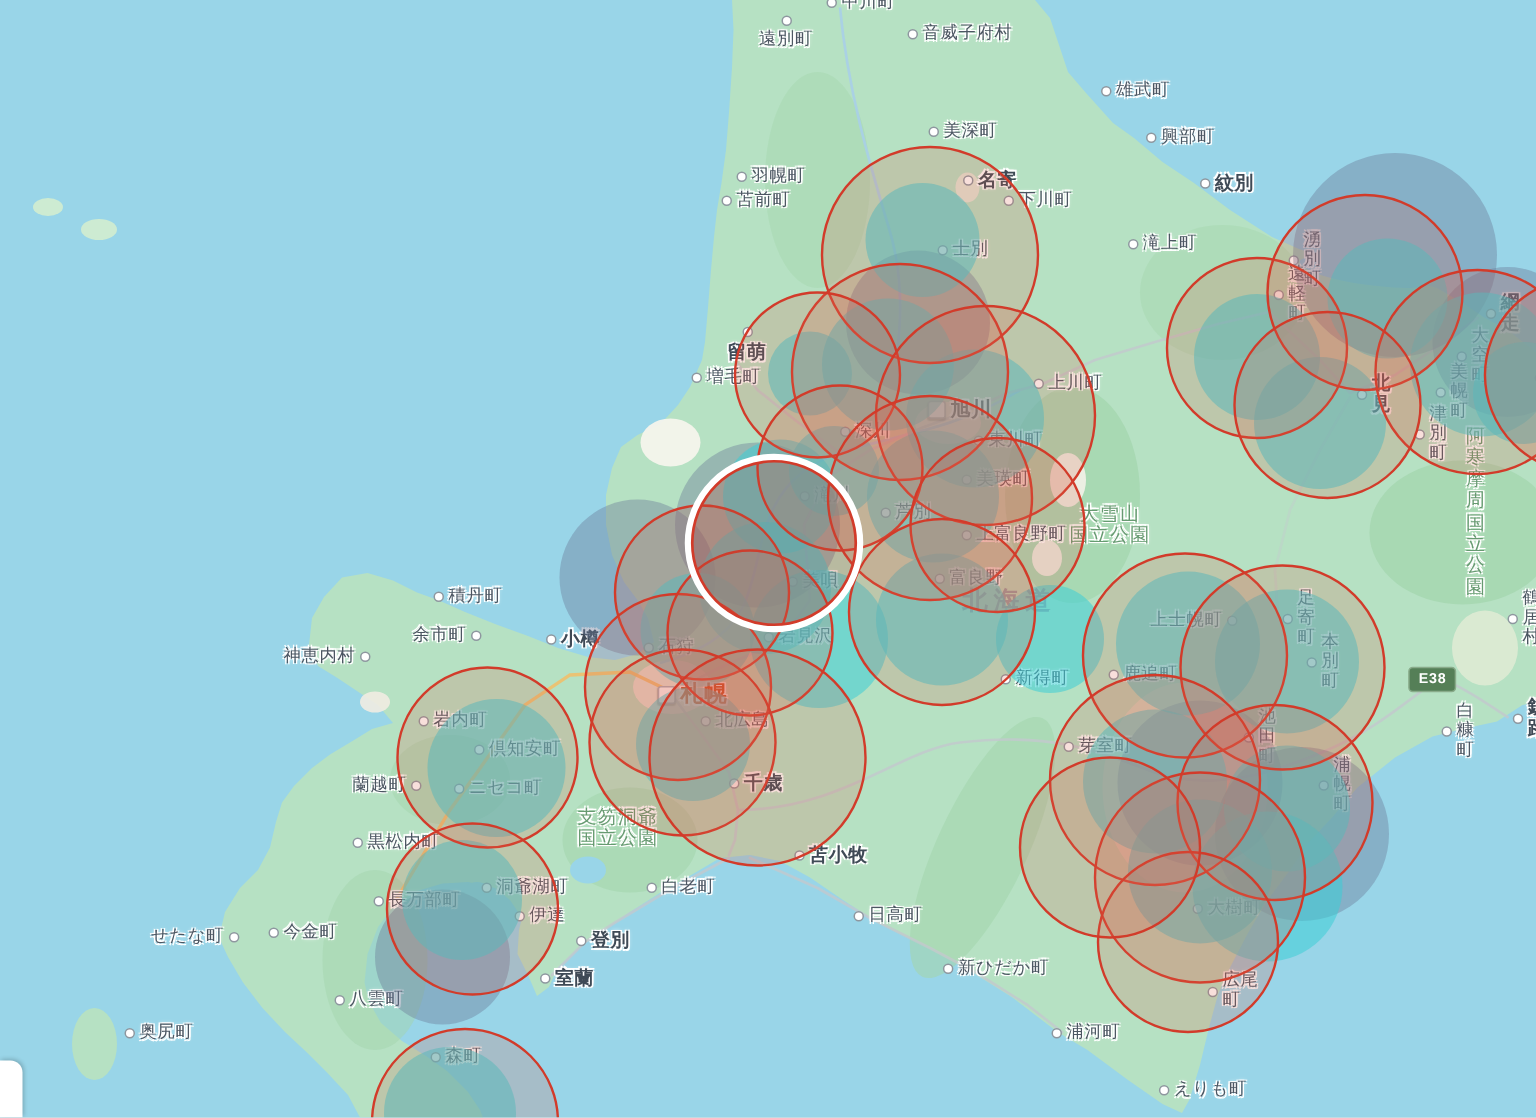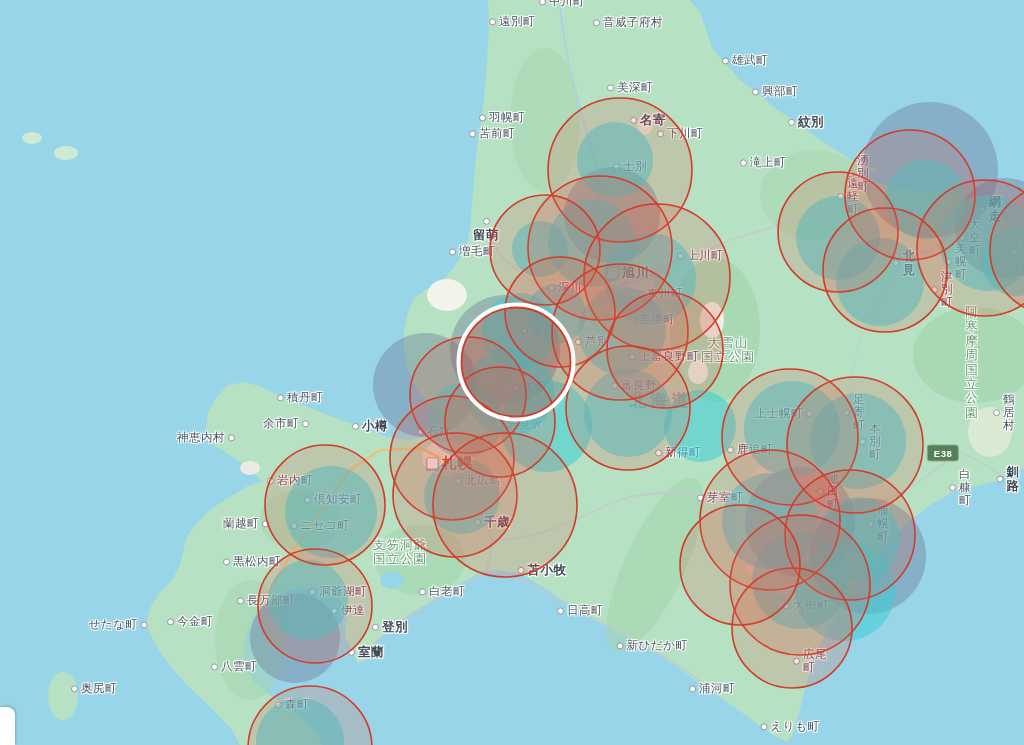--- a/index.html
+++ b/index.html
@@ -1,20 +1,20 @@
 <!DOCTYPE html>
 <html><head>
 <meta charset="utf-8">
 <style>
   html,body{margin:0;padding:0;background:#e0e0e0;}
   #stage{position:relative;width:1024px;height:745px;overflow:hidden;
          font-family:"Liberation Sans","DejaVu Sans",sans-serif;}
   #basemap,#overlay{position:absolute;left:0;top:0;}
   #overlay{pointer-events:none;z-index:3;}
-  #labels{position:absolute;left:0;top:0;width:856px;height:745px;z-index:2;text-decoration:underline;}
+  #labels{position:absolute;left:12px;top:0;width:856px;height:745px;z-index:2;text-decoration:underline;}
   .lbl{position:absolute;display:inline-flex;align-items:center;gap:3px;
        transform:translate(-50%,-50%);white-space:pre-line;line-height:1.15;
        color:#4c5662;font-size:11.5px;letter-spacing:.5px;
        text-shadow:-1px -1px 0 #fff,1px -1px 0 #fff,-1px 1px 0 #fff,1px 1px 0 #fff,0 0 3px #fff;}
   .lbl.city{font-size:12.5px;font-weight:bold;color:#3f4a56;}
   .lbl.capital{font-size:15px;font-weight:bold;color:#c2410c;letter-spacing:1px;}
   .lbl.capital2{font-size:13.5px;font-weight:bold;color:#333b45;}
   .lbl.region{font-size:17px;color:#8d969e;letter-spacing:4px;text-shadow:none;font-weight:bold;opacity:.85;}
   .lbl.park{font-size:12.5px;color:#679a71;text-align:center;letter-spacing:1px;}
   .dot{width:5px;height:5px;border-radius:50%;background:#fff;border:1.5px solid #8e979f;flex:0 0 auto;}
@@ -101,21 +101,21 @@
       <path d="M 492,540 C 560,540 600,500 640,495 C 700,488 730,500 770,515 C 810,528 850,515 885,500 C 920,485 940,465 960,452 C 980,460 995,472 1005,478"></path>
       <path d="M 500,572 L 545,592 580,612 620,632 650,648 685,670 708,688"></path>
       <path d="M 560,302 L 530,280 505,260 486,235"></path>
       <path d="M 900,265 L 880,300 860,340 850,380 852,412" opacity=".5"></path>
     </g>
     <path fill="none" stroke="#f3bd66" stroke-width="2.2" opacity=".85" d="M 264,600 L 282,570 300,540 318,515 330,498 350,470 380,450 420,448 445,460"></path>
   </svg>
 
   <div id="labels">
       <div class="lbl town" style="left: 562px; top: 2px;"><span class="dot"></span><span>中川町</span></div>
-      <div class="lbl town" style="left: 512px; top: 22px;"><span class="dot"></span><span>遠別町</span></div>
+      <div class="lbl town" style="left: 512px; top: 22px; flex-direction: column;"><span class="dot"></span><span>遠別町</span></div>
       <div class="lbl town" style="left: 628px; top: 23px;"><span class="dot"></span><span>音威子府村</span></div>
       <div class="lbl town" style="left: 630px; top: 88px;"><span class="dot"></span><span>美深町</span></div>
       <div class="lbl city" style="left: 648px; top: 120px; text-align: center;"><span class="dot"></span><span>名寄</span></div>
       <div class="lbl town" style="left: 680px; top: 134px;"><span class="dot"></span><span>下川町</span></div>
       <div class="lbl town" style="left: 745px; top: 61px;"><span class="dot"></span><span>雄武町</span></div>
       <div class="lbl town" style="left: 775px; top: 92px;"><span class="dot"></span><span>興部町</span></div>
       <div class="lbl city" style="left: 806px; top: 122px;"><span class="dot"></span><span>紋別</span></div>
       <div class="lbl town" style="left: 763px; top: 163px;"><span class="dot"></span><span>滝上町</span></div>
       <div class="lbl town" style="left: 858px; top: 174px;"><span class="dot"></span><span>湧別町</span></div>
       <div class="lbl town" style="left: 848px; top: 197px;"><span class="dot"></span><span>遠軽町</span></div>
@@ -176,21 +176,21 @@
       <div class="lbl town" style="left: 854px; top: 413px;"><span class="dot"></span><span>足寄町</span></div>
       <div class="lbl town" style="left: 870px; top: 442px;"><span class="dot"></span><span>本別町</span></div>
       <div class="lbl town" style="left: 720px; top: 498px;"><span class="dot"></span><span>芽室町</span></div>
       <div class="lbl town" style="left: 830px; top: 492px;"><span class="dot"></span><span>池田町</span></div>
       <div class="lbl town" style="left: 878px; top: 524px;"><span class="dot"></span><span>浦幌町</span></div>
       <div class="lbl town" style="left: 806px; top: 606px;"><span class="dot"></span><span>大樹町</span></div>
       <div class="lbl town" style="left: 814px; top: 661px;"><span class="dot"></span><span>広尾町</span></div>
       <div class="lbl town" style="left: 1004px; top: 413px;"><span class="dot"></span><span>鶴居村</span></div>
       <div class="lbl city" style="left: 1008px; top: 479px;"><span class="dot"></span><span>釧路</span></div>
       <div class="lbl town" style="left: 960px; top: 488px;"><span class="dot"></span><span>白糠町</span></div>
-      <div class="lbl park" style="left: 972px; top: 341px; margin-top: 21px;"><span>阿寒摩周
+      <div class="lbl park" style="left: 972px; top: 341px;"><span>阿寒摩周
 国立公園</span></div>
       <div class="lbl city" style="left: 904px; top: 263px;"><span class="dot"></span><span>北見</span></div>
       <div class="lbl town" style="left: 956px; top: 262px;"><span class="dot"></span><span>美幌町</span></div>
       <div class="lbl town" style="left: 970px; top: 238px;"><span class="dot"></span><span>大空町</span></div>
       <div class="lbl town" style="left: 942px; top: 290px;"><span class="dot"></span><span>津別町</span></div>
       <div class="lbl town" style="left: 1022px; top: 252px;"><span class="dot"></span><span>小清水町</span></div>
       <div class="badge" style="left: 943px; top: 453px;">E38</div>
     </div>
 
   <svg id="overlay" width="1024" height="745" viewBox="0 0 1024 745">

